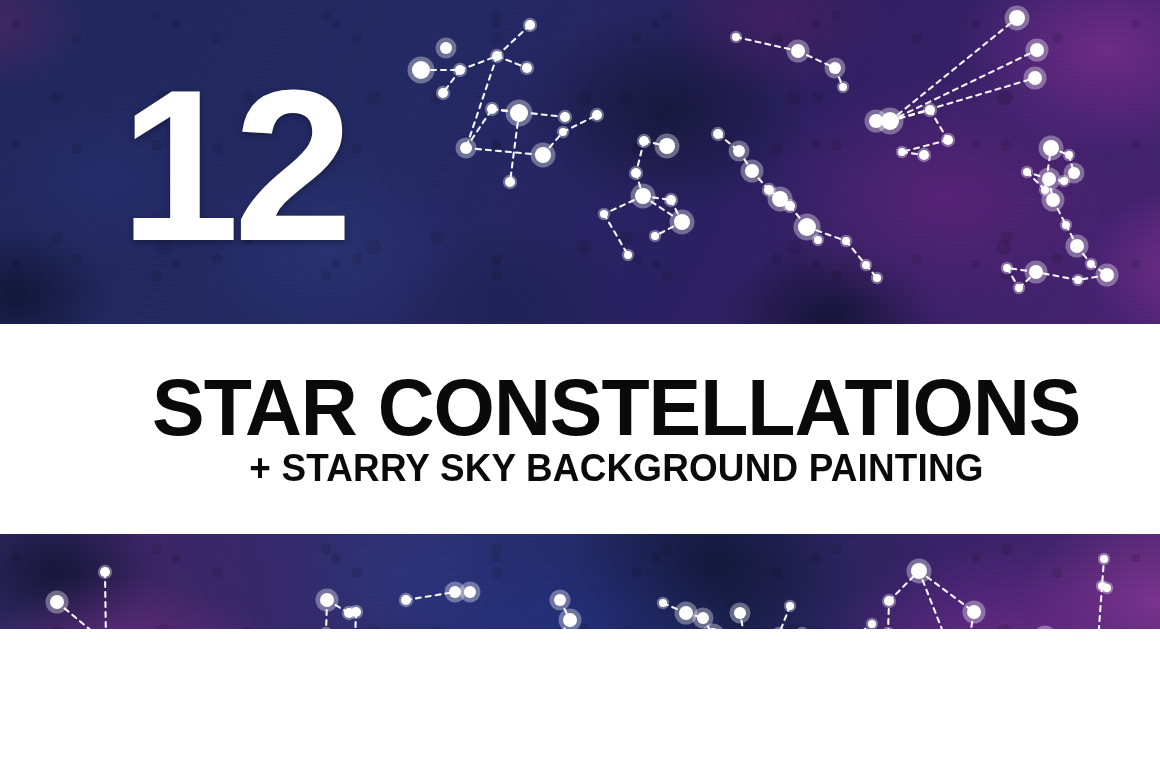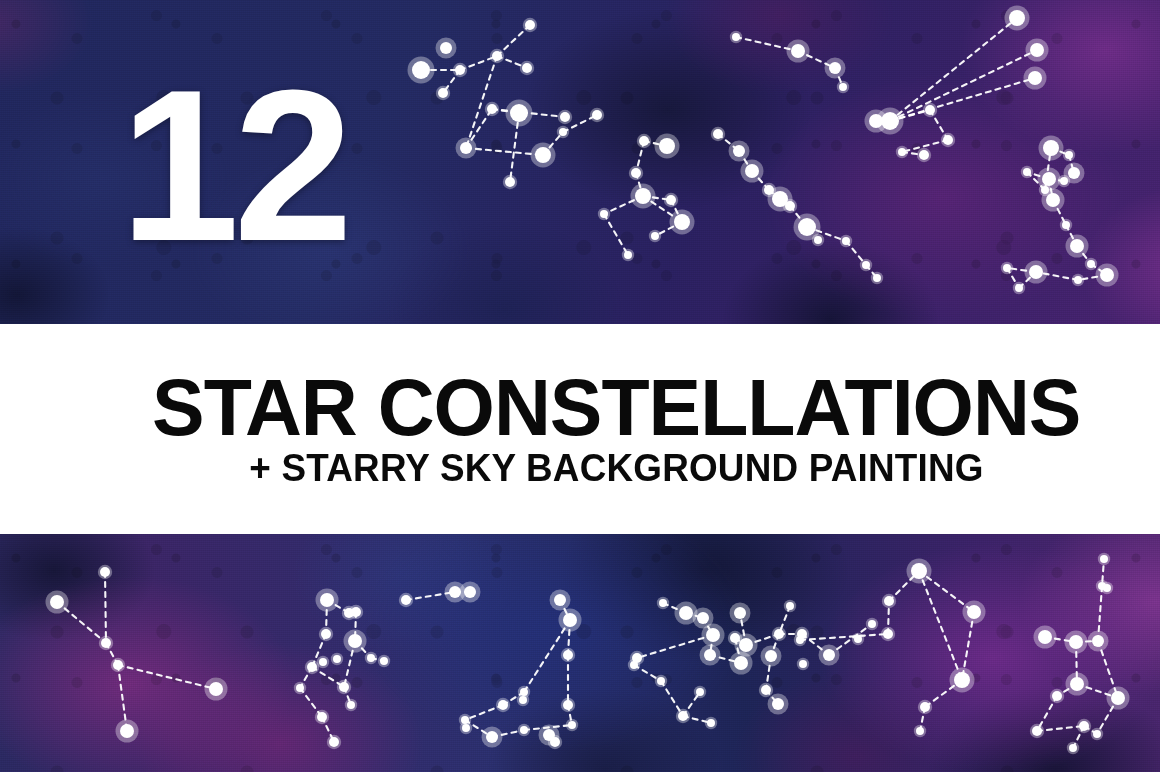--- a/index.html
+++ b/index.html
@@ -1,20 +1,20 @@
 <!DOCTYPE html>
 <html><head>
 <meta charset="utf-8">
 <style>
   html,body{margin:0;padding:0;background:#fff;}
   body{font-family:"Liberation Sans",sans-serif;}
 
   #poster{
     position:relative;
-    width:1160px;height:772px;
+    width:1160px;height:629px;
     overflow:hidden;
     background:#ffffff;
   }
 
   
   .band{position:absolute;left:0;width:1160px;overflow:hidden;}
   #band-top{top:0;height:324px;}
   #band-bottom{top:534px;height:238px;}
 
   .wc-base{

